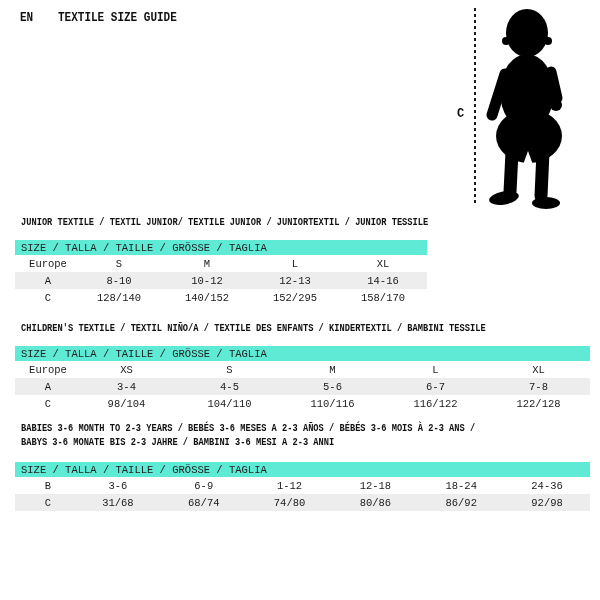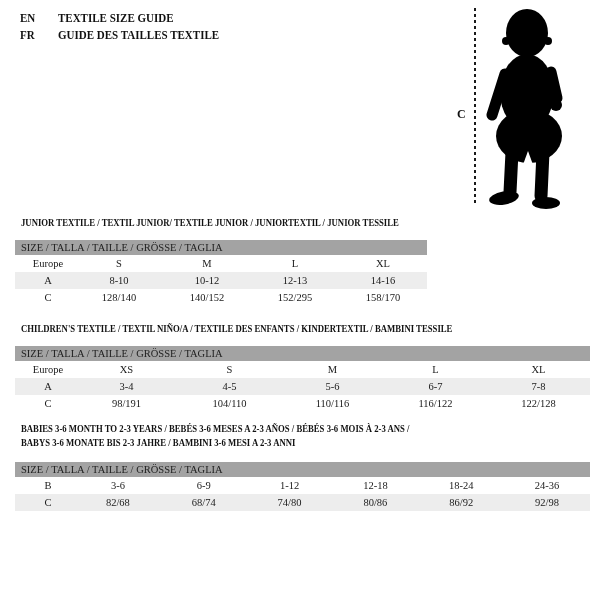--- a/index.html
+++ b/index.html
@@ -1,19 +1,19 @@
 <!DOCTYPE html>
 <html><head>
 <meta charset="utf-8">
 <style>
   * { margin:0; padding:0; box-sizing:border-box; }
   html,body { background:#fff; }
   .page {
     position:relative; width:600px; height:528px; background:#ffffff;
-    font-family:Liberation Serif, serif; color:#1a1a1a; overflow:hidden;
+    font-family:Liberation Mono, monospace; color:#1a1a1a; overflow:hidden;
   }
 
   
   .lang-list { position:absolute; left:20px; top:10px; }
   .lang-row { display:flex; line-height:17px; }
   .lang-code, .lang-title {
     font-size:12.5px; font-weight:700; color:#111; white-space:nowrap;
     transform:scaleX(0.88); transform-origin:left center;
   }
   .lang-code { width:38px; flex:0 0 38px; }
@@ -41,21 +41,21 @@
   
   table.t { position:absolute; border-collapse:collapse; table-layout:fixed; }
   .t1 { left:15px; top:240px; width:412px; }
   .t2 { left:15px; top:346px; width:575px; }
   .t3 { left:15px; top:462px; width:575px; }
   .t td {
     font-size:10.5px; height:17px; text-align:center; vertical-align:middle;
     color:#1a1a1a; white-space:nowrap; overflow:hidden; padding:0;
   }
   .t tr.bar td {
-    background:#a3a3a3; height:15px; text-align:left; padding-left:6px; color:#222;
+    background:#5eead4; height:15px; text-align:left; padding-left:6px; color:#222;
   }
   .t td.label { text-align:center; padding-left:6px; }
   .t tr.shaded td { background:#ededed; }
   .t col.c-label { width:60px; }
 
   
   .footnotes { position:absolute; left:20px; top:536px; }
   .footnote {
     font-size:10.5px; font-weight:700; color:#111; line-height:17.5px; white-space:nowrap;
     transform:scaleX(0.87); transform-origin:left center;
@@ -63,24 +63,20 @@
 </style>
 </head>
 <body>
 
 <div class="page">
 
   <div class="lang-list">
     <div class="lang-row">
       <span class="lang-code">EN</span>
       <span class="lang-title">TEXTILE SIZE GUIDE</span>
-    </div>
-    <div class="lang-row">
-      <span class="lang-code">FR</span>
-      <span class="lang-title">GUIDE DES TAILLES TEXTILE</span>
     </div>
   </div>
 
   <div class="measure-line"></div>
   <div class="measure-label">C</div>
   <svg class="baby" width="118" height="206" viewBox="0 0 118 206" aria-hidden="true">
     <ellipse cx="48" cy="86" rx="27" ry="38" fill="#000"></ellipse>
     <line x1="26" y1="68" x2="13" y2="109" stroke="#000" stroke-width="11" stroke-linecap="round"></line>
     <line x1="72" y1="66" x2="78" y2="92" stroke="#000" stroke-width="11" stroke-linecap="round"></line>
     <circle cx="77" cy="99" r="6" fill="#000"></circle>
@@ -157,21 +153,21 @@
     <tr class="shaded">
       <td class="label">A</td>
       <td>3-4</td>
       <td>4-5</td>
       <td>5-6</td>
       <td>6-7</td>
       <td>7-8</td>
     </tr>
     <tr>
       <td class="label">C</td>
-      <td>98/191</td>
+      <td>98/104</td>
       <td>104/110</td>
       <td>110/116</td>
       <td>116/122</td>
       <td>122/128</td>
     </tr>
   </tbody>
     </table>
 
   <div class="heading h3">
     <div>BABIES 3-6 MONTH TO 2-3 YEARS / BEBÉS 3-6 MESES A 2-3 AÑOS / BÉBÉS 3-6 MOIS À 2-3 ANS /</div>
@@ -195,21 +191,21 @@
       <td class="label">B</td>
       <td>3-6</td>
       <td>6-9</td>
       <td>1-12</td>
       <td>12-18</td>
       <td>18-24</td>
       <td>24-36</td>
     </tr>
     <tr class="shaded">
       <td class="label">C</td>
-      <td>82/68</td>
+      <td>31/68</td>
       <td>68/74</td>
       <td>74/80</td>
       <td>80/86</td>
       <td>86/92</td>
       <td>92/98</td>
     </tr>
   </tbody>
     </table>
 
 

